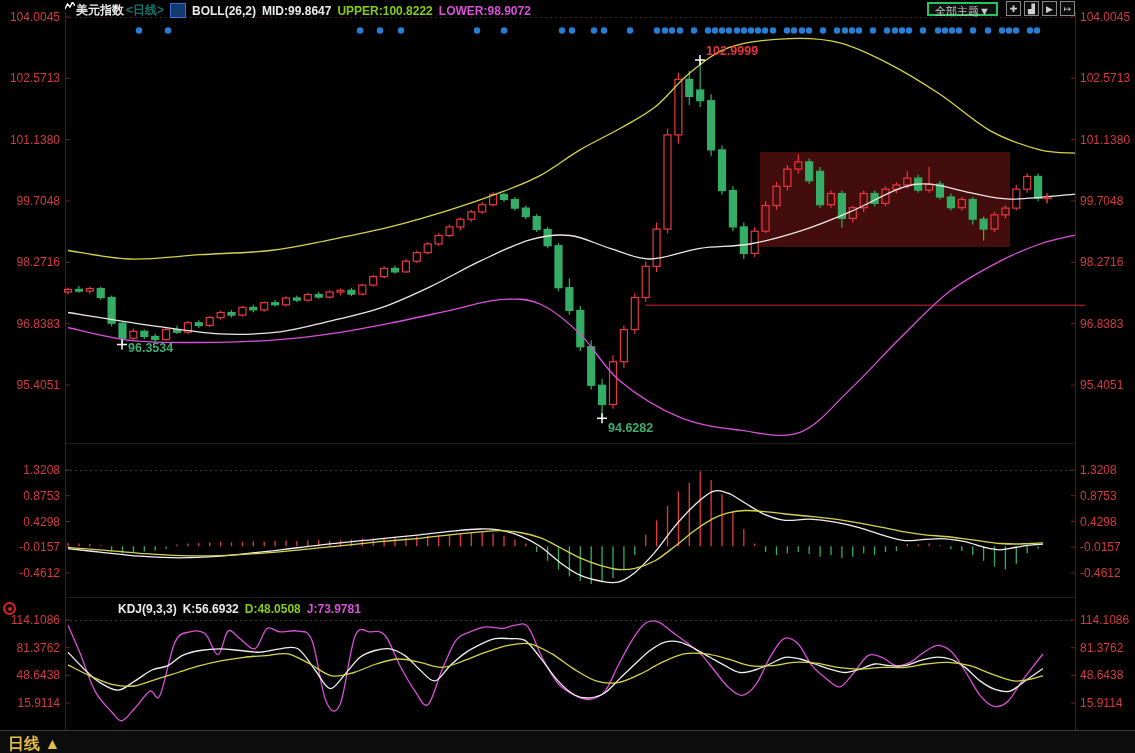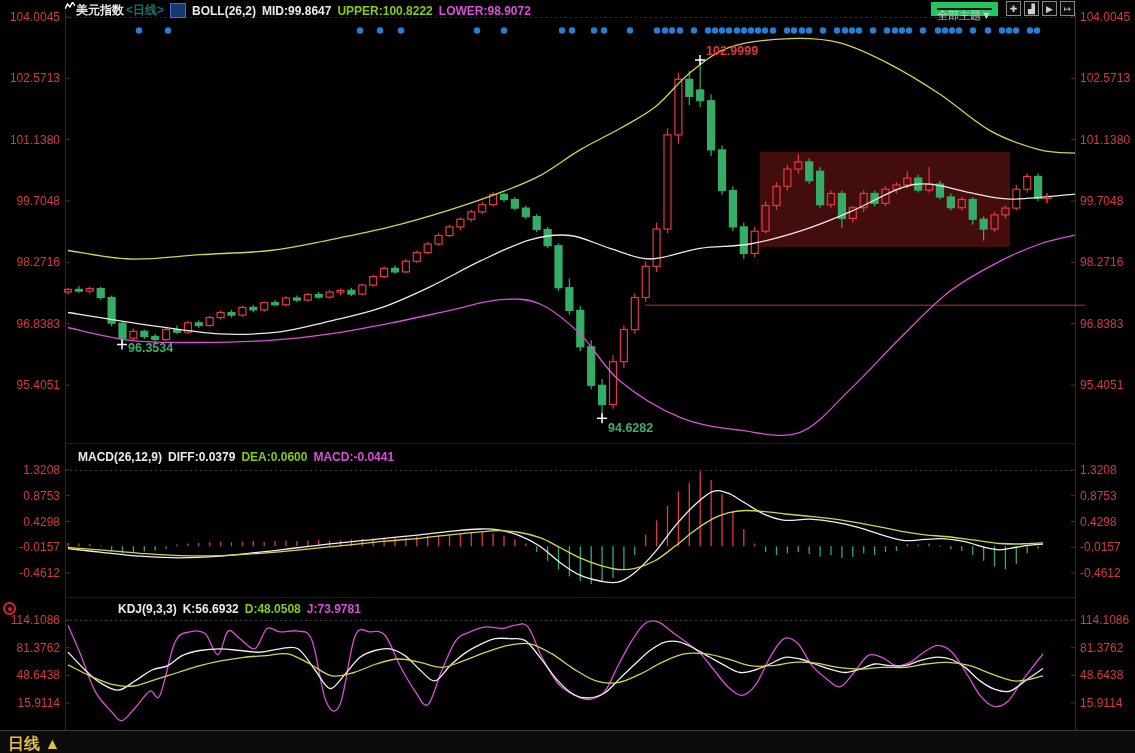--- a/index.html
+++ b/index.html
@@ -5,22 +5,22 @@
   html,body{margin:0;padding:0;background:#000;}
   #app{position:relative;width:1135px;height:753px;background:#000;overflow:hidden;
        font-family:"Liberation Sans","DejaVu Sans",sans-serif;}
   svg{position:absolute;left:0;top:0;}
   .overlay{position:absolute;z-index:5;white-space:nowrap;}
   .hdr{display:flex;align-items:center;gap:6px;font-size:12px;font-weight:bold;padding-left:11px;}
   .w{color:#e9e9e9}.y{color:#84cc16}.m{color:#d94fd9}.o{color:#0f766e}
   .chart-ico{width:14px;height:13px;background:#123a6e;border:1px solid #3a6fd4;
      display:inline-flex;align-items:center;justify-content:center;}
   .toolbar{display:flex;align-items:center;gap:4px;}
-  .theme-btn{border:6px solid #22c55e;color:#c9c9c9;background:#101010;font-size:11px;
-     padding:0 0;height:14px;line-height:14px;cursor:pointer;}
+  .theme-btn{border:2px solid #22c55e;color:#c9c9c9;background:#101010;font-size:11px;
+     padding:0 6px;height:14px;line-height:14px;cursor:pointer;}
   .tool-ico{width:13px;height:13px;border:1px solid #888;color:#cfcfcf;font-size:9px;
      display:flex;align-items:center;justify-content:center;background:#0c0c0c;cursor:pointer;}
   .bottom-bar{position:absolute;left:0;top:730px;width:1135px;height:23px;
      background:#0c0c0c;border-top:1px solid #3c3c3c;z-index:3;}
   .period-tab{position:absolute;left:8px;top:734px;color:#e2bd4a;font-size:16px;
      font-weight:bold;z-index:6;cursor:pointer;}
   .alert-ico{position:absolute;left:3px;top:602px;width:9px;height:9px;border:2px solid #d22;
      border-radius:50%;z-index:6;cursor:pointer;}
   .alert-ico:after{content:"";position:absolute;left:2.5px;top:2.5px;width:4px;height:4px;
      background:#d22;border-radius:50%;}
@@ -567,26 +567,20 @@
   <div class="overlay toolbar" style="right:60px;top:1px;">
     <button class="theme-btn">全部主题▼</button>
     <span id="toolIcons" style="display:flex;gap:3px;margin-left:4px;">
         <span class="tool-ico">✚</span>
         <span class="tool-ico">▟</span>
         <span class="tool-ico">▶</span>
         <span class="tool-ico">↦</span>
       </span>
   </div>
 
-  <div class="overlay hdr" style="left:67px;top:450px;">
-    <span class="w">MACD(26,12,9)</span>
-    <span class="w">DIFF:0.0379</span>
-    <span class="y">DEA:0.0600</span>
-    <span class="m">MACD:-0.0441</span>
-  </div>
 
   <div class="overlay hdr" style="left:67px;top:602px;margin-left:40px;">
     <span class="w">KDJ(9,3,3)</span>
     <span class="w">K:56.6932</span>
     <span class="y">D:48.0508</span>
     <span class="m">J:73.9781</span>
   </div>
 
   <div class="alert-ico"></div>
 

